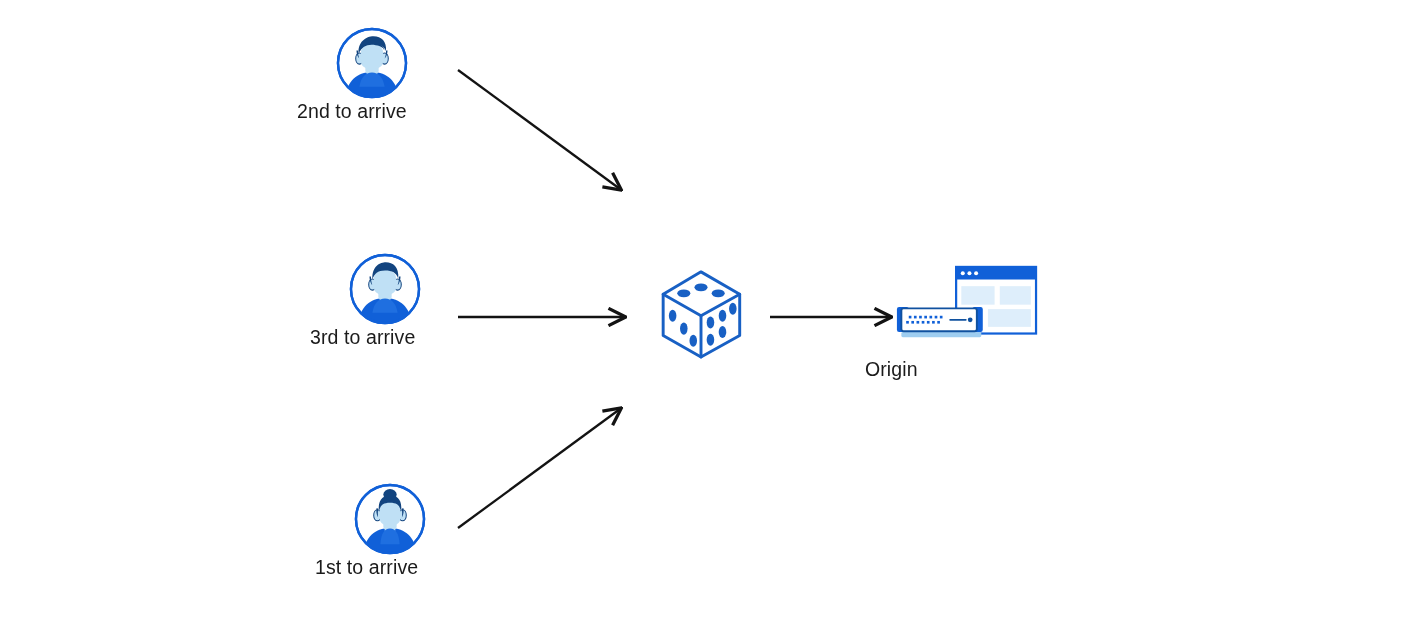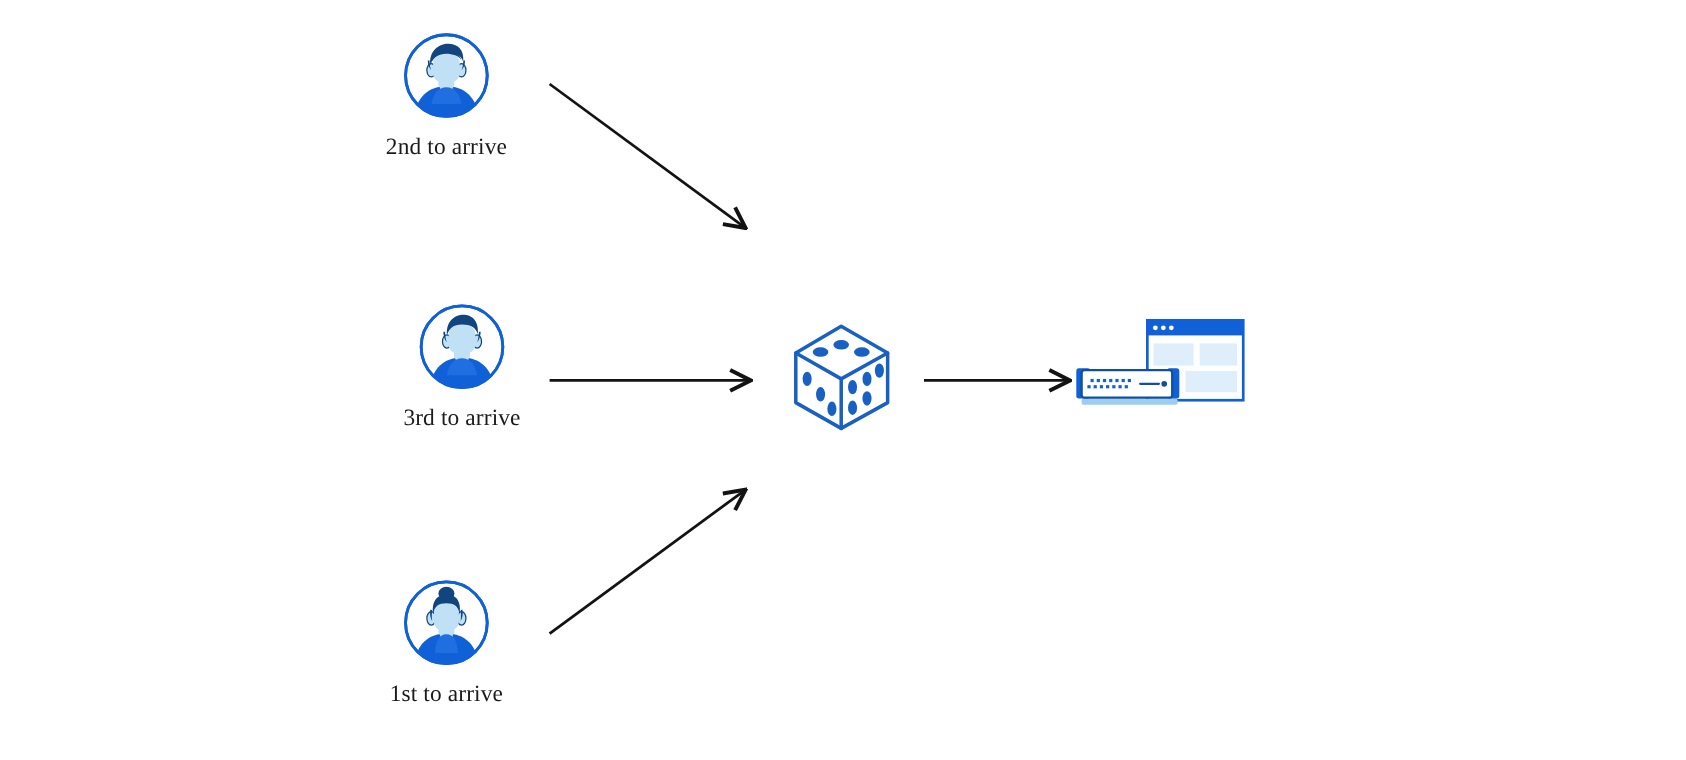--- a/index.html
+++ b/index.html
@@ -24,26 +24,24 @@
     position: absolute;
   }
   .avatar-node { width: 150px; }
   .avatar-wrap {
     width: 74px;
     height: 74px;
     margin: 0 auto;
     display: block;
   }
   .node-label {
-    text-align: center;
-    font-family: Liberation Serif, serif;
+    font-family: Liberation Sans, sans-serif;
     font-size: 19.5px;
     color: #1b1b1b;
     letter-spacing: 0.1px;
-    margin-top: 12px;
     white-space: nowrap;
   }
   .origin-node { width: 200px; }
   .origin-wrap {
     width: 148px;
     height: 100px;
     margin: 0 auto;
     display: block;
     position: relative;
   }
@@ -134,21 +132,21 @@
         <path d="M35 36 C35 20 65 20 65 36 L65 48 C65 62 35 62 35 48 Z" fill="#bfe0f5"></path>
         <path d="M33 37 C32 19 44 14 51 14 C61 14 69 20 68 36 C65 28 60 25 50 25 C40 25 36 29 33 37 Z" fill="#12447f"></path>
         <path d="M31 33 C31 40 33 45 33 45 C31 43 29 38 29 33 Z" fill="#12447f"></path>
         <path d="M69 33 C69 40 67 45 67 45 C69 43 71 38 71 33 Z" fill="#12447f"></path>
       </g>
       <circle cx="50" cy="50" r="46" fill="none" stroke="#1060d8" stroke-width="3.2"></circle>
     </svg>
     <div class="node-label">3rd to arrive</div>
   </div>
 
-  <div class="node avatar-node" style="left:297px; top:482px;">
+  <div class="node avatar-node" style="left:315px; top:482px;">
     <svg class="avatar-wrap" viewBox="0 0 100 100" xmlns="http://www.w3.org/2000/svg">
       <defs>
         <clipPath id="clipC">
             <circle cx="50" cy="50" r="46"></circle>
           </clipPath>
       </defs>
       <circle cx="50" cy="50" r="46" fill="#ffffff" stroke="#1060d8" stroke-width="3.2"></circle>
       <g clip-path="url(#clipC)">
         <path d="M50 62 C28 62 16 76 13 98 L87 98 C84 76 72 62 50 62 Z" fill="#1060d8"></path>
         <path d="M43 54 L57 54 L57 68 L43 68 Z" fill="#bfe0f5"></path>
@@ -240,15 +238,16 @@
           <rect x="48.5" y="85" width="3.6" height="3.6"></rect>
           <rect x="55.5" y="85" width="3.6" height="3.6"></rect>
           <rect x="62.5" y="85" width="3.6" height="3.6"></rect>
           <rect x="20.5" y="85" width="3.6" height="3.6"></rect>
         </g>
 
         <line x1="80" y1="83.5" x2="101" y2="83.5" stroke="#10519f" stroke-width="2.6" stroke-linecap="round"></line>
         <circle cx="107" cy="83.5" r="3.2" fill="#10519f"></circle>
       </g>
     </svg>
+    <div class="node-label">Origin</div>
   </div>
 
 </div>
 
 </body></html>

